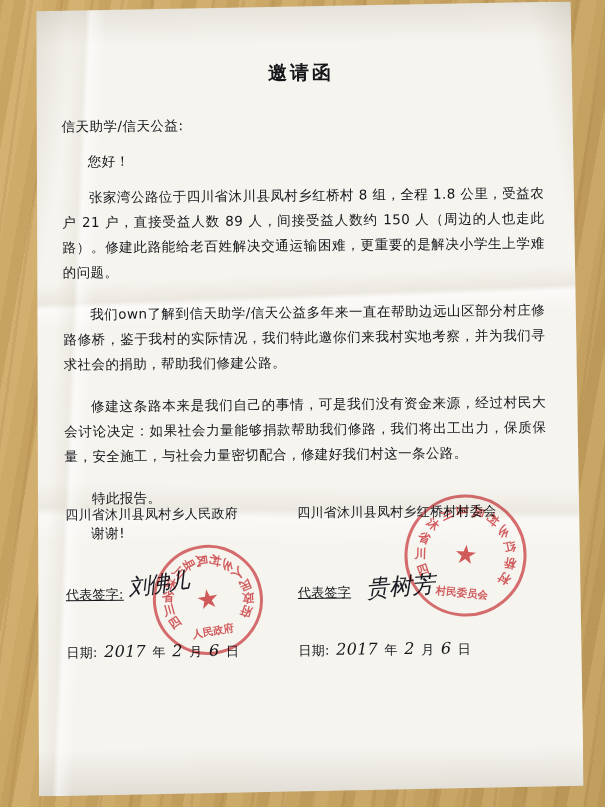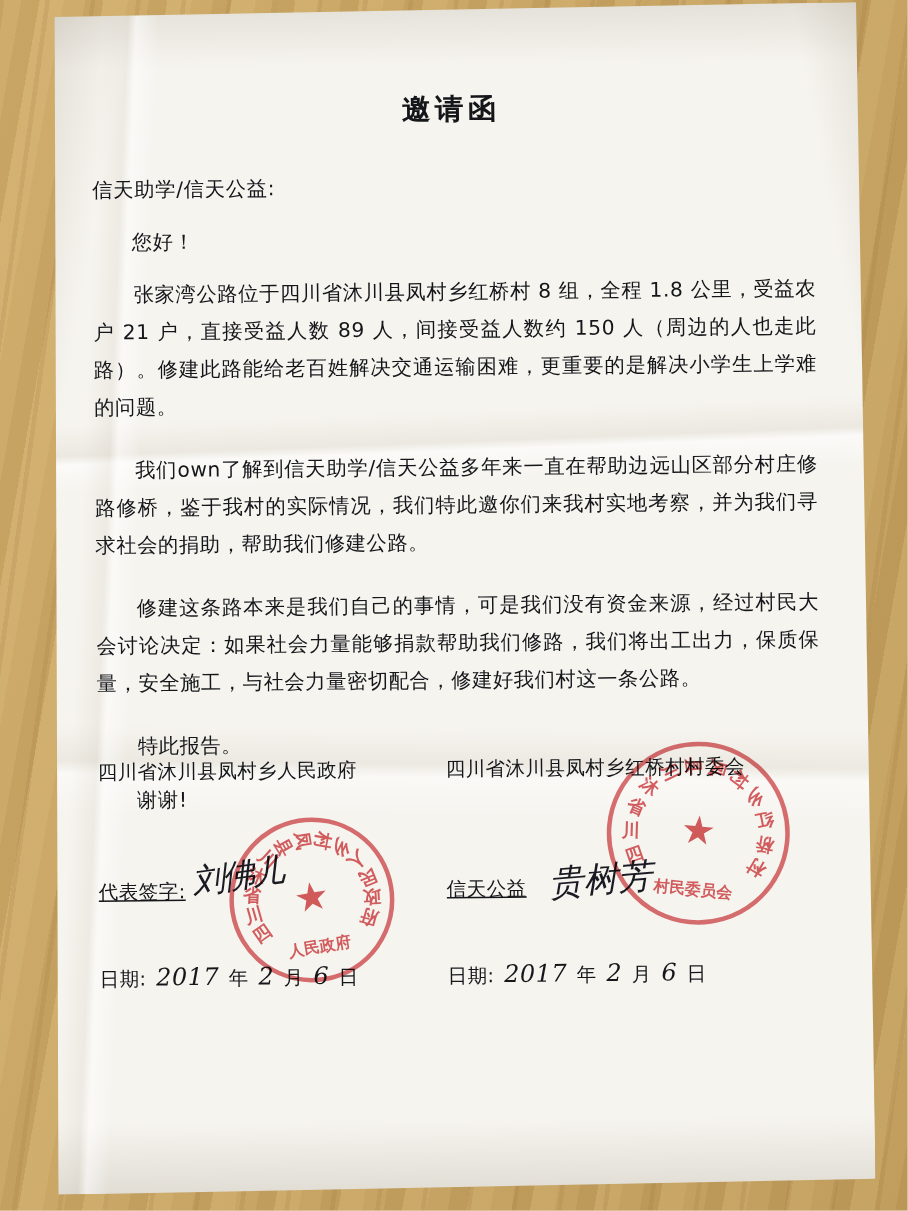--- a/index.html
+++ b/index.html
@@ -287,21 +287,21 @@
           <div class="org-left">四川省沐川县凤村乡人民政府</div>
           <div>四川省沐川县凤村乡红桥村村委会</div>
         </div>
 
         <div class="sig-row">
           <div class="sig-cell">
             <span class="sig-label">代表签字:</span>
             <span class="scrawl">刘佛儿</span>
           </div>
           <div class="sig-cell">
-            <span class="sig-label">信天公益</span>
+            <span class="sig-label">代表签字</span>
             <span class="scrawl right">贵树芳</span>
           </div>
         </div>
 
         <div class="date-row">
           <div class="date-cell">
             <span>日期:</span>
             <span class="hand-num">2017</span>
             <span>年</span>
             <span class="hand-num">2</span>

